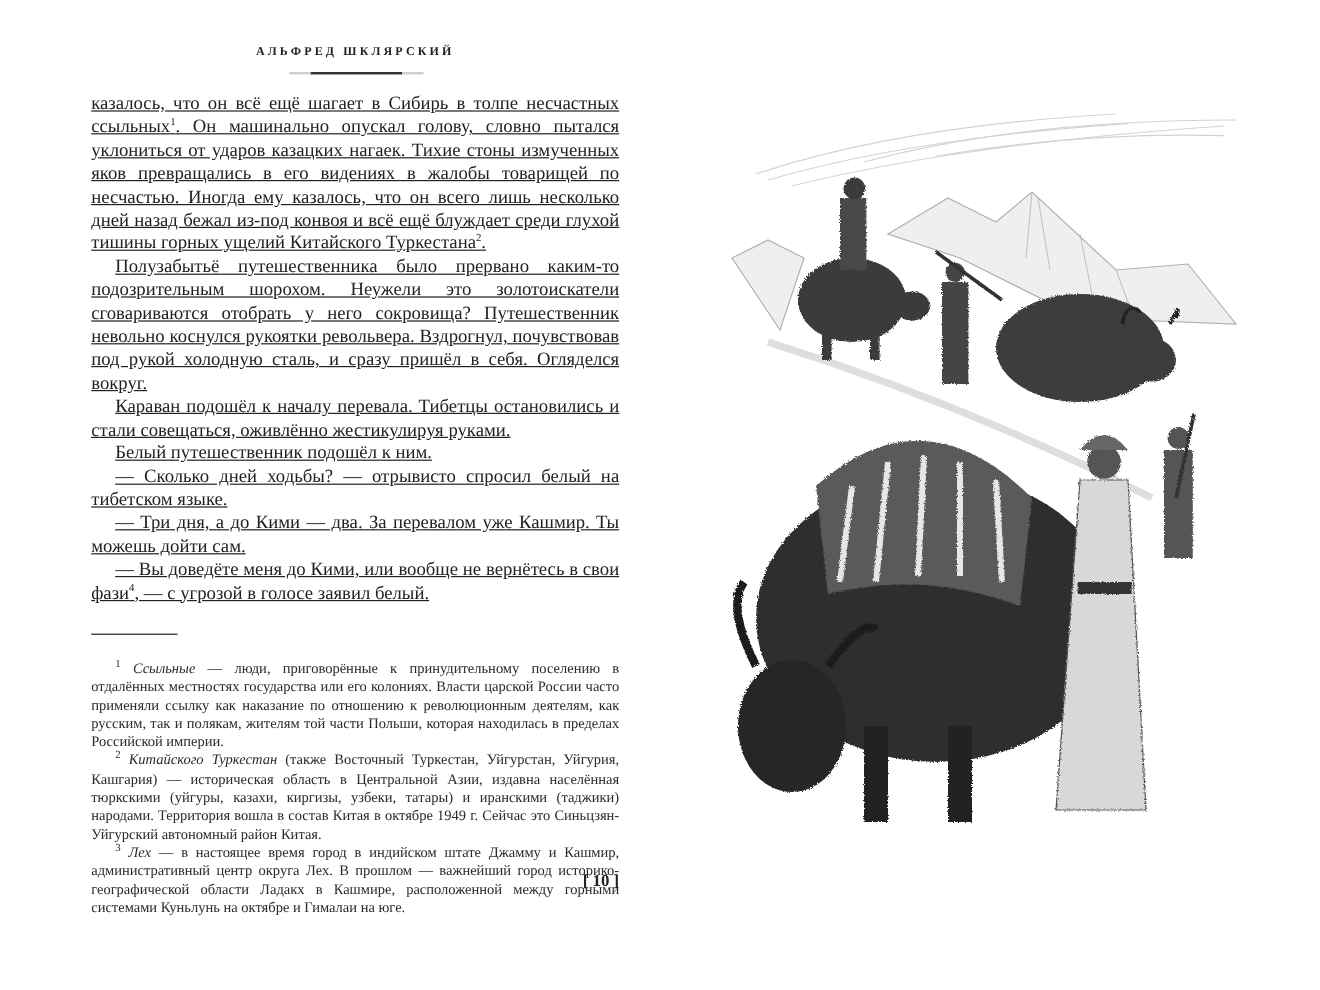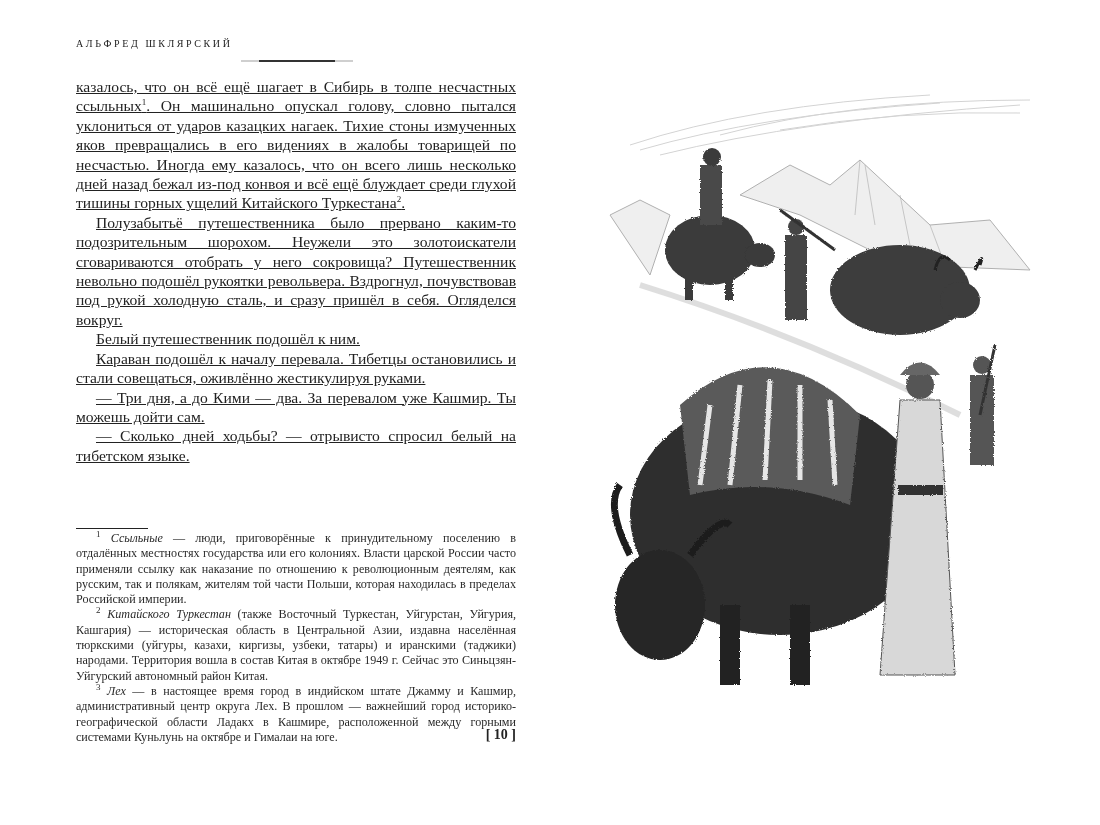--- a/index.html
+++ b/index.html
@@ -1,52 +1,53 @@
 <!DOCTYPE html>
 <html><head>
 <meta charset="utf-8">
 <style>
   html, body { margin:0; padding:0; }
   body { width:1100px; height:825px; background:#ffffff; position:relative; overflow:hidden;
          font-family:"Liberation Serif","DejaVu Serif",serif; color:#222; }
   .left-page { position:absolute; left:76px; top:0; width:440px; }
-  .running-head { position:absolute; left:0; top:38px; width:440px; text-align:left;
-         font-weight:normal; font-size:10px; letter-spacing:2.6px; color:#222; }
+  .running-head { position:absolute; left:0; top:38px; width:440px; text-align:center;
+         font-weight:bold; font-size:10px; letter-spacing:2.6px; color:#222; }
   .head-rule { position:absolute; left:165px; top:60px; width:112px; height:2px; background:#cfcfcf; }
   .head-rule .dark { position:absolute; left:18px; width:76px; height:2px; background:#333; }
   .body-text { position:absolute; left:0; top:77px; width:440px; font-size:15.6px; line-height:19.4px;
          text-align:justify;text-decoration:underline; }
   .body-text p { margin:0; }
   .body-text p.indent { text-indent:20px; }
   .body-text p.noindent { text-indent:0; }
   sup { font-size:9px; line-height:0; vertical-align:super; }
   .fn-rule { position:absolute; left:0; top:528px; width:72px; height:1px; background:#222; }
-  .footnotes { position:absolute; left:0; top:531px; width:440px; font-size:12.1px; line-height:15.3px;
+  .footnotes { position:absolute; left:0; top:550px; width:440px; font-size:12.1px; line-height:15.3px;
          text-align:justify; color:#2a2a2a; }
   .footnotes p { margin:0; text-indent:20px; }
   .footnotes i { font-style:italic; }
   .folio { position:absolute; left:0; top:727px; width:440px; text-align:right; font-weight:bold; font-size:14px; }
   .illustration { position:absolute; left:600px; top:85px; width:460px; height:640px; }
 </style>
 </head>
 <body>
 
 <div class="left-page">
   <div class="running-head">АЛЬФРЕД ШКЛЯРСКИЙ</div>
   <div class="head-rule">
       <div class="dark"></div>
     </div>
 
   <div class="body-text">
     <p class="noindent"><span>казалось, что он всё ещё шагает в Сибирь в толпе несчастных ссыльных</span><sup>1</sup><span>. Он машинально опускал голову, словно пытался уклониться от ударов казацких нагаек. Тихие стоны измученных яков превращались в его видениях в жалобы товарищей по несчастью. Иногда ему казалось, что он всего лишь несколько дней назад бежал из-под конвоя и всё ещё блуждает среди глухой тишины горных ущелий Китайского Туркестана</span><sup>2</sup><span>.</span></p>
-    <p class="indent">Полузабытьё путешественника было прервано каким-то подозрительным шорохом. Неужели это золотоискатели сговариваются отобрать у него сокровища? Путешественник невольно подошёл рукоятки револьвера. Вздрогнул, почувствовав под рукой холодную сталь, и сразу пришёл в себя. Огляделся вокруг.</p>
+    <p class="indent">Полузабытьё путешественника было прервано каким-то подозрительным шорохом. Неужели это золотоискатели сговариваются отобрать у него сокровища? Путешественник невольно коснулся рукоятки револьвера. Вздрогнул, почувствовав под рукой холодную сталь, и сразу пришёл в себя. Огляделся вокруг.</p>
+    <p class="indent">Караван подошёл к началу перевала. Тибетцы остановились и стали совещаться, оживлённо жестикулируя руками.</p>
     <p class="indent">Белый путешественник подошёл к ним.</p>
-    <p class="indent">Караван подошёл к началу перевала. Тибетцы остановились и стали совещаться, оживлённо жестикулируя руками.</p>
+    <p class="indent">— Сколько дней ходьбы? — отрывисто спросил белый на тибетском языке.</p>
     <p class="indent">— Три дня, а до Кими — два. За перевалом уже Кашмир. Ты можешь дойти сам.</p>
-    <p class="indent">— Сколько дней ходьбы? — отрывисто спросил белый на тибетском языке.</p>
+    <p class="indent"><span>— Вы доведёте меня до Кими, или вообще не вернётесь в свои фази</span><sup>4</sup><span>, — с угрозой в голосе заявил белый.</span></p>
   </div>
 
   <div class="fn-rule"></div>
   <div class="footnotes">
     <p><sup>1</sup> <i>Ссыльные</i><span> — люди, приговорённые к принудительному поселению в отдалённых местностях государства или его колониях. Власти царской России часто применяли ссылку как наказание по отношению к революционным деятелям, как русским, так и полякам, жителям той части Польши, которая находилась в пределах Российской империи.</span></p>
     <p><sup>2</sup> <i>Китайского Туркестан</i><span> (также Восточный Туркестан, Уйгурстан, Уйгурия, Кашгария) — историческая область в Центральной Азии, издавна населённая тюркскими (уйгуры, казахи, киргизы, узбеки, татары) и иранскими (таджики) народами. Территория вошла в состав Китая в октябре 1949 г. Сейчас это Синьцзян-Уйгурский автономный район Китая.</span></p>
     <p><sup>3</sup> <i>Лех</i><span> — в настоящее время город в индийском штате Джамму и Кашмир, административный центр округа Лех. В прошлом — важнейший город историко-географической области Ладакх в Кашмире, расположенной между горными системами Куньлунь на октябре и Гималаи на юге.</span></p>
   </div>
 
   <div class="folio">[ 10 ]</div>

